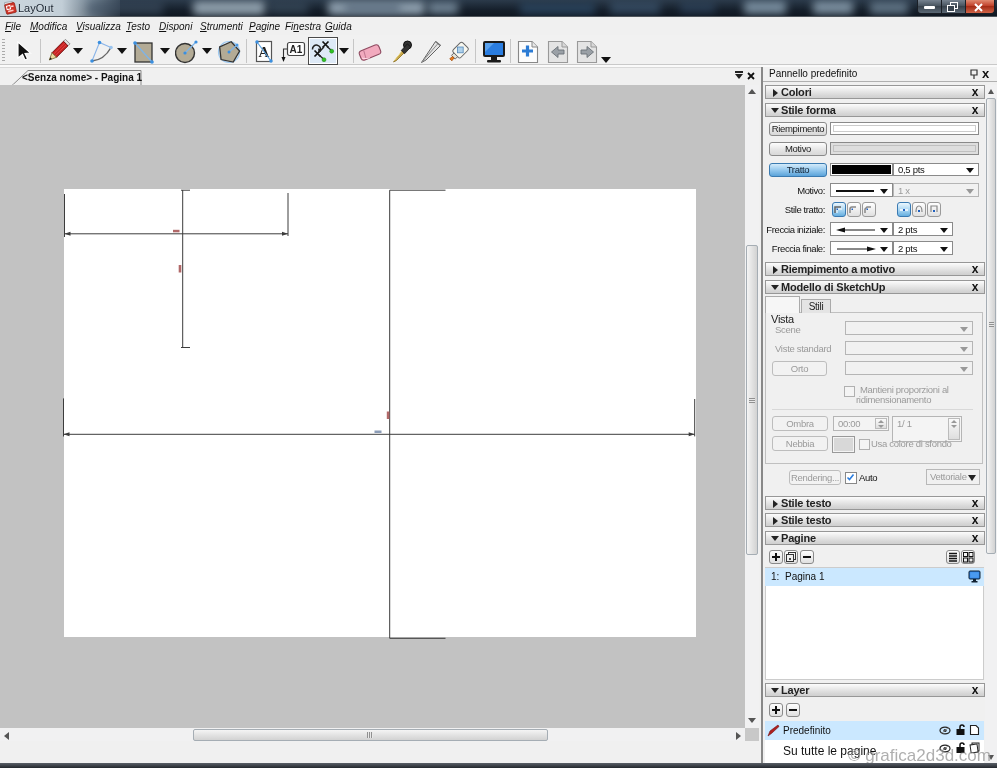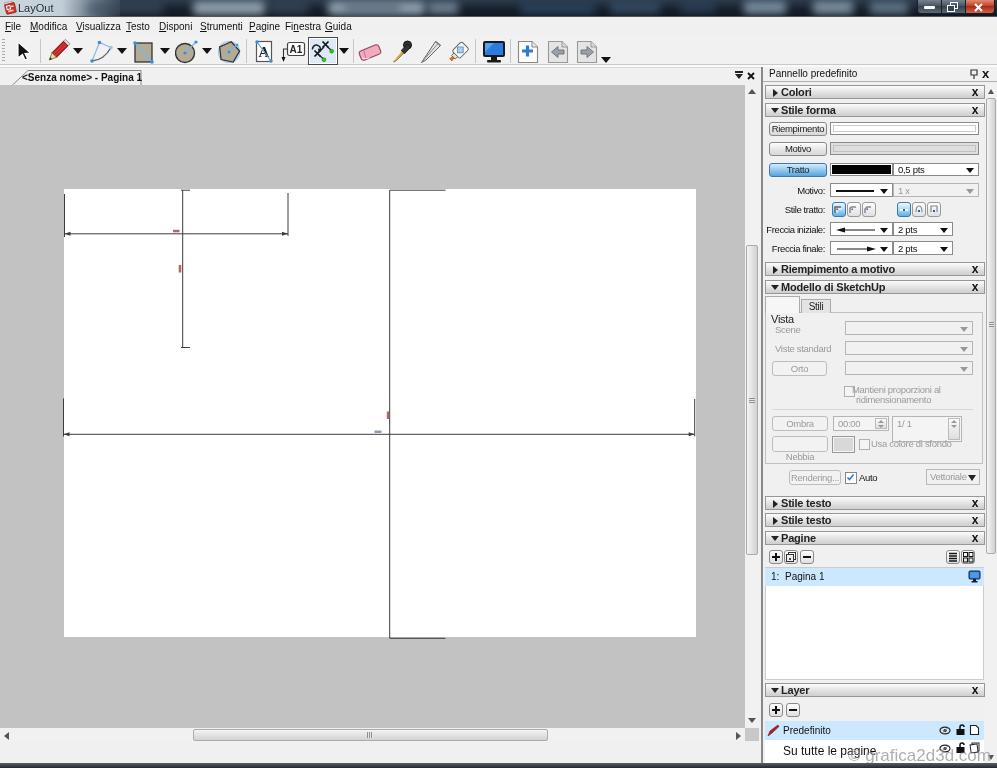--- a/index.html
+++ b/index.html
@@ -11,21 +11,21 @@
 #lo-ico{position:absolute;left:3px;top:1px;width:14px;height:14px;}
 #lo-txt{position:absolute;left:18px;top:2px;font-size:11px;color:#1a2430;text-shadow:0 1px 1px rgba(255,255,255,0.5);}
 #winbtns{position:absolute;left:917px;top:0;width:78px;height:15px;}
 .wb{position:absolute;top:0;height:14px;border:1px solid #1a1f26;border-top:none;box-sizing:border-box;}
 #wb-min{left:0;width:25px;border-radius:0 0 0 4px;background:linear-gradient(#76828f,#48545f 45%,#39434d 50%,#5a6774);}
 #wb-max{left:24px;width:25px;background:linear-gradient(#76828f,#48545f 45%,#39434d 50%,#5a6774);}
 #wb-cls{left:48px;width:30px;border-radius:0 0 4px 0;background:linear-gradient(#e08a70,#c0412a 45%,#a52d16 50%,#d06448);}
 .wbg{position:absolute;color:#fff;font-weight:bold;}
 
 #menubar{position:absolute;left:0;top:17px;width:997px;height:18px;background:#f0f0f0;font-size:10px;color:#111;}
-#menubar span{position:absolute;top:4px;}
+#menubar span{position:absolute;top:4px;font-style:italic;}
 #menubar u{text-decoration:underline;}
 
 #toolbar{position:absolute;left:0;top:35px;width:997px;height:32px;background:#f1f1f1;}
 .tsep{position:absolute;top:4px;width:1px;height:24px;background:#c6c6c6;}
 .tbtn-sel{position:absolute;left:308px;top:2px;width:30px;height:28px;background:#dde9f6;border:1px solid #4a4a4a;box-shadow:inset 0 0 0 1px #fff;box-sizing:border-box;}
 .dd{position:absolute;width:0;height:0;border-left:5px solid transparent;border-right:5px solid transparent;border-top:6px solid #111;top:13px;}
 
 #tabbar{position:absolute;left:0;top:67px;width:761px;height:18px;background:#f0f0f0;border-top:1px solid #d9d9d9;box-sizing:border-box;text-align:center;}
 
 #canvas{position:absolute;left:0;top:85px;width:745px;height:643px;background:#c2c2c2;overflow:hidden;}
@@ -435,35 +435,35 @@
       </div>
   <div class="abs" style="left:12px;top:276px;color:#9a9a9a">Viste standard</div>
   <div class="combo dis" style="left:82px;top:274px;width:128px;height:14px">
         <div class="cdd g" style="top:5px"></div>
       </div>
   <div class="pbtn dis" style="left:9px;top:294px;width:55px;height:15px;padding-top:1px">Orto</div>
   <div class="combo dis" style="left:82px;top:294px;width:128px;height:14px">
         <div class="cdd g" style="top:5px"></div>
       </div>
   <div class="abs" style="left:81px;top:319px;width:9px;height:9px;border:1px solid #b0b0b0;background:#f4f4f4"></div>
-  <div class="abs" style="left:89px;top:317px;color:#9a9a9a">Mantieni proporzioni al</div>
+  <div class="abs" style="left:97px;top:317px;color:#9a9a9a">Mantieni proporzioni al</div>
   <div class="abs" style="left:93px;top:327px;color:#9a9a9a">ridimensionamento</div>
   <div class="abs" style="left:9px;top:342px;width:201px;height:1px;background:#d8d8d8"></div>
   <div class="pbtn dis" style="left:9px;top:349px;width:56px;height:15px;padding-top:1px">Ombra</div>
   <div class="spin dis" style="left:70px;top:349px;width:56px;height:15px">
         <span style="position:absolute;left:4px;top:1px;color:#9a9a9a">00:00</span>
         <div class="sparr" style="right:4px;top:3px;border-bottom:3px solid #999;z-index:2"></div>
         <div class="sparr" style="right:4px;top:8px;border-top:3px solid #999;z-index:2"></div>
       </div>
   <div class="spin dis" style="left:129px;top:349px;width:70px;height:26px">
         <span style="position:absolute;left:4px;top:1px;color:#9a9a9a">1/ 1</span>
         <div class="sparr" style="right:4px;top:3px;border-bottom:3px solid #999;z-index:2"></div>
         <div class="sparr" style="right:4px;top:8px;border-top:3px solid #999;z-index:2"></div>
       </div>
-  <div class="pbtn dis" style="left:9px;top:369px;width:56px;height:15px;padding-top:14px">Nebbia</div>
+  <div class="pbtn dis" style="left:9px;top:369px;width:56px;height:15px;padding-top:1px">Nebbia</div>
   <div class="abs" style="left:69px;top:369px;width:21px;height:15px;border:1px solid #999;background:#d8d8d8;box-shadow:inset 0 0 0 1px #f4f4f4"></div>
   <div class="abs" style="left:96px;top:372px;width:9px;height:9px;border:1px solid #b0b0b0;background:#f4f4f4"></div>
   <div class="abs" style="left:108px;top:371px;color:#9a9a9a">Usa colore di sfondo</div>
   <div class="pbtn dis" style="left:26px;top:403px;width:52px;height:15px;padding-top:1px">Rendering...</div>
   <div class="abs" style="left:82px;top:405px;width:10px;height:10px;border:1px solid #888;background:#fff"><svg width="9" height="9" viewBox="0 0 9 9">
           <path d="M1.5 4.5 L3.5 6.5 L7.5 1.5" fill="none" stroke="#2a7de0" stroke-width="1.6"></path>
         </svg></div>
   <div class="abs" style="left:96px;top:405px;color:#111">Auto</div>
   <div class="abs" style="left:163px;top:402px;width:54px;height:16px;background:#f0f0f0;border:1px solid #b8b8b8;box-sizing:border-box">
         <span style="position:absolute;left:3px;top:1px;color:#9a9a9a">Vettoriale</span>

